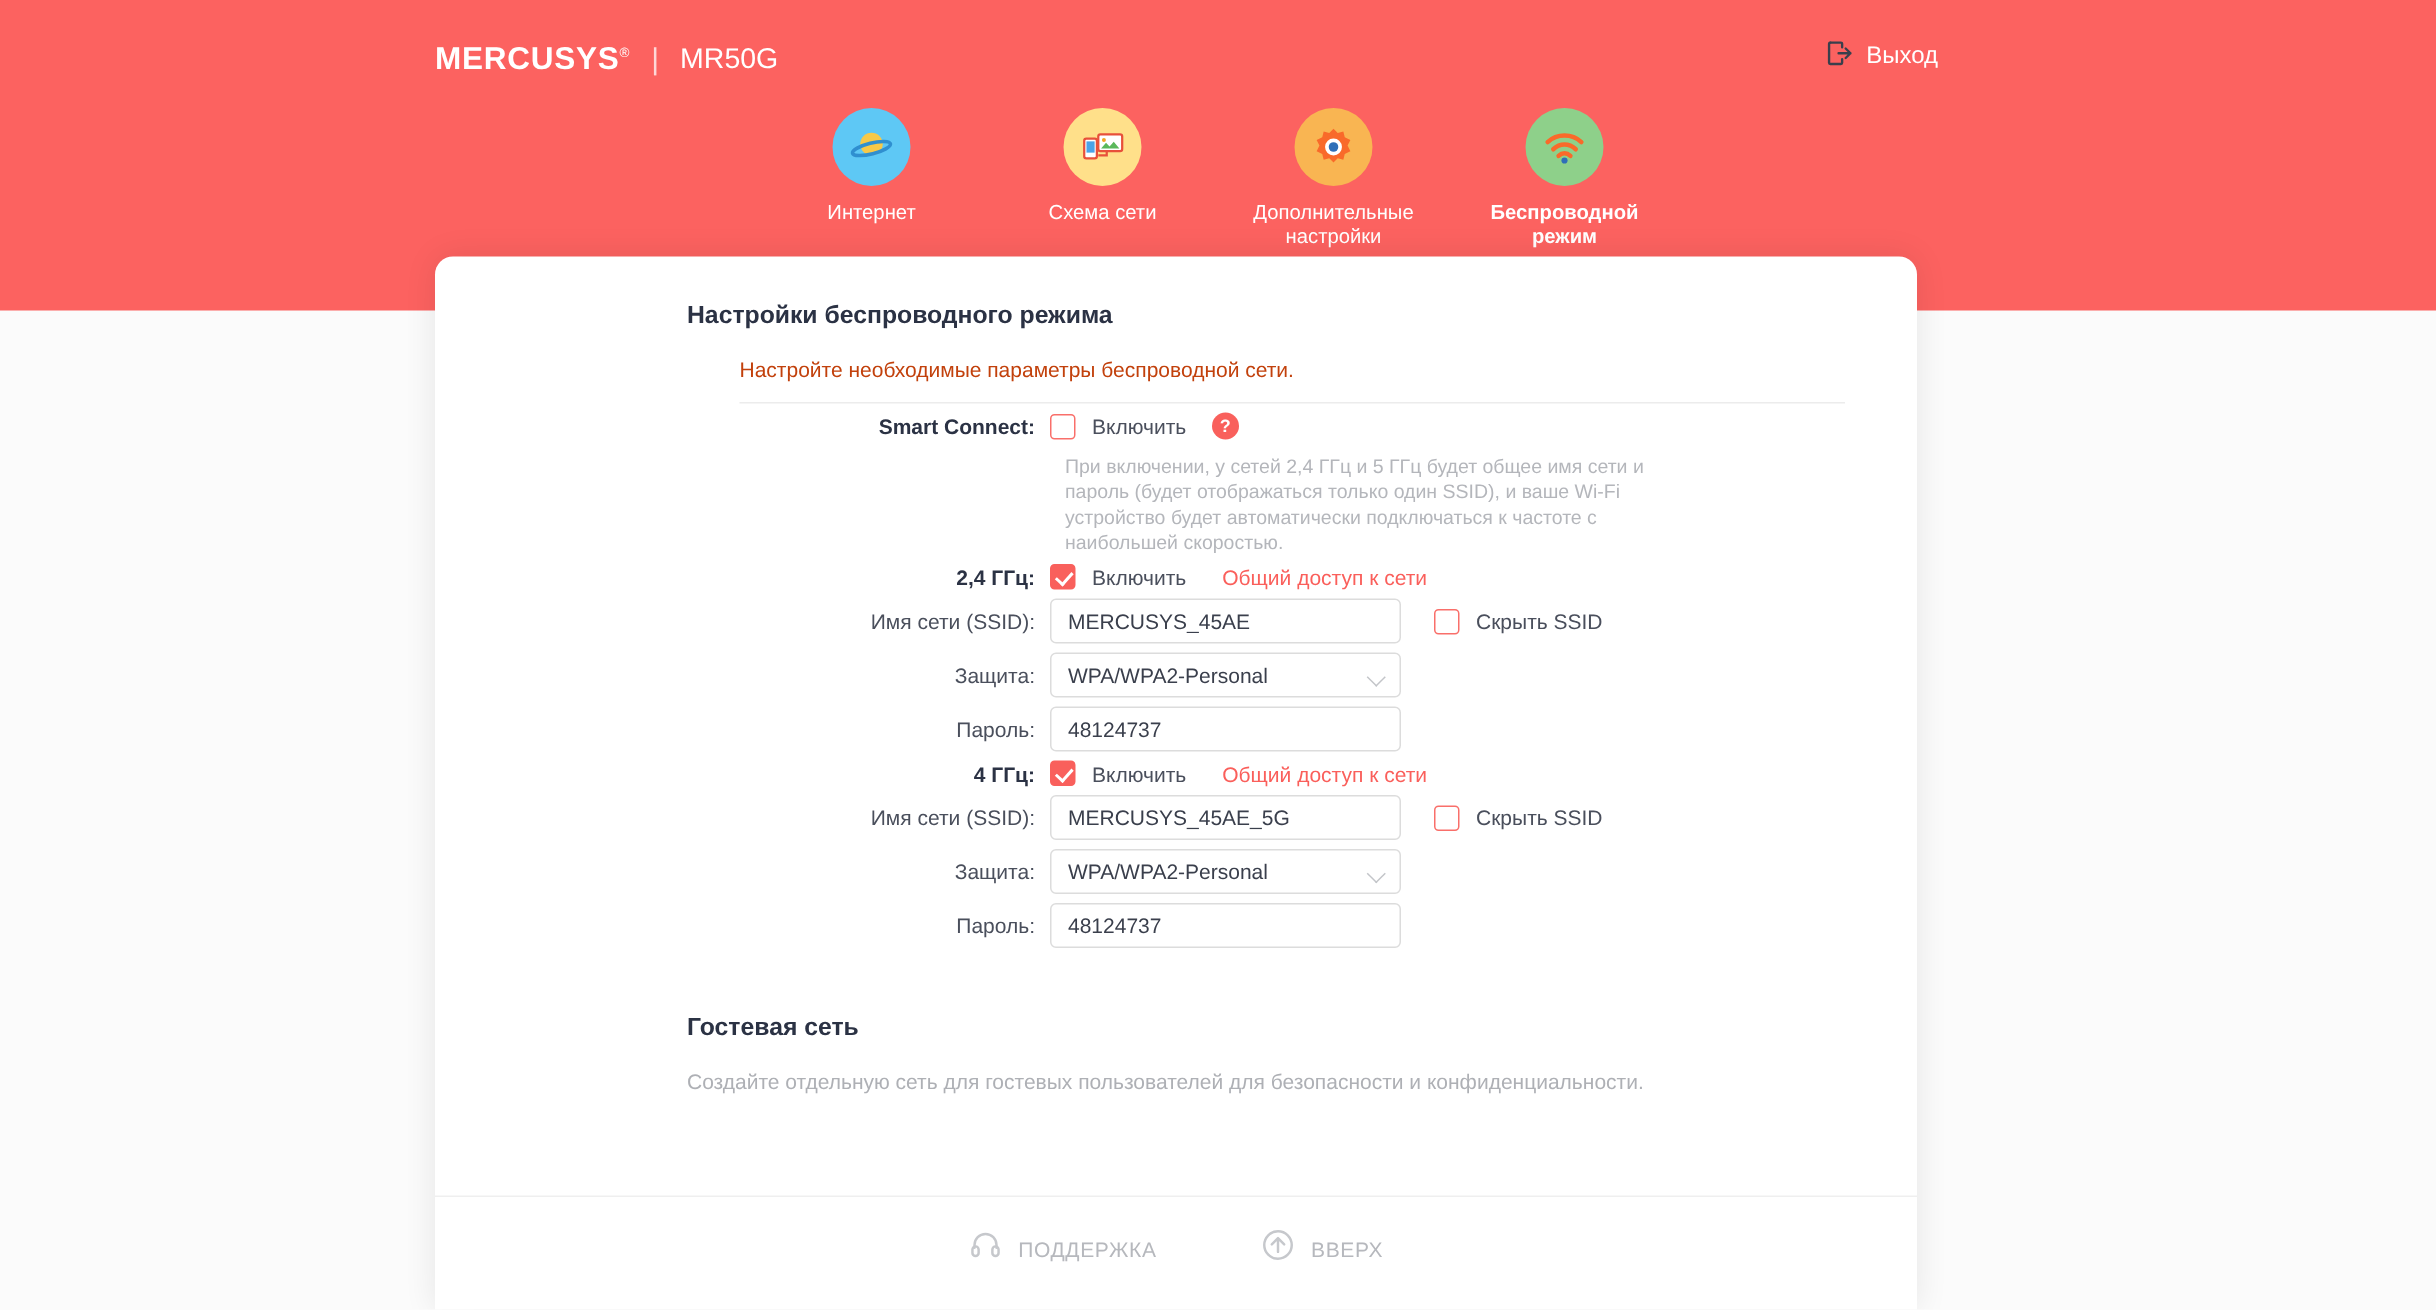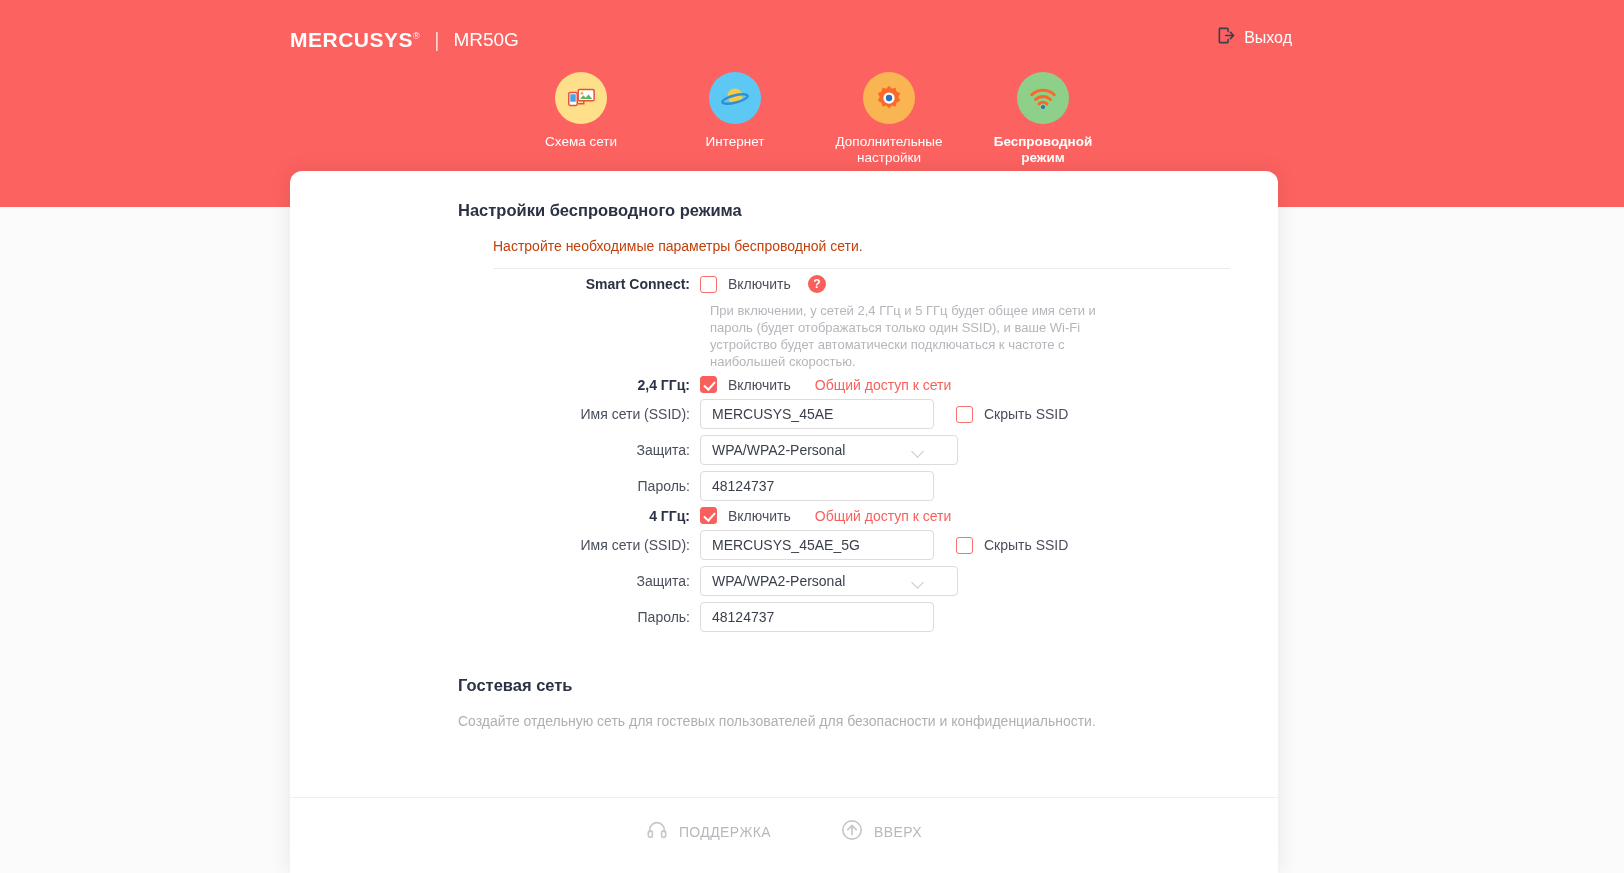--- a/index.html
+++ b/index.html
@@ -127,21 +127,21 @@
 
   
   .inp {
     width: 234px; height: 30px; border: 1px solid #dcdcdc;
     border-radius: 4px; background: #fff;
     font-size: 14px; color: #3a3f4c; padding: 0 11px;
     font-family: "Liberation Sans", sans-serif;
     outline: none;
   }
   .sel-wrap { position: relative; width: 234px; }
-  .sel-wrap .inp { width: 258px; padding-right: 28px; }
+  .sel-wrap .inp { width: 234px; padding-right: 28px; }
   .chev {
     position: absolute; right: 12px; top: 12px;
     width: 9px; height: 9px;
     border-right: 1.8px solid #c3c5c9; border-bottom: 1.8px solid #c3c5c9;
     transform: rotate(45deg); pointer-events: none;
   }
   .side-cb { display: flex; align-items: center; margin-left: 22px; }
 
   .guest-block { margin-top: 44px; }
   .guest-title {
@@ -177,46 +177,46 @@
         <svg width="19" height="19" viewBox="0 0 24 24" fill="none">
           <path d="M4 3h9a1 1 0 011 1v3" stroke="#3a3f4c" stroke-width="2" stroke-linecap="round"></path>
           <path d="M14 17v3a1 1 0 01-1 1H4a1 1 0 01-1-1V4a1 1 0 011-1" stroke="#3a3f4c" stroke-width="2" stroke-linecap="round"></path>
           <path d="M11 12h10M17 8l4 4-4 4" stroke="#3a3f4c" stroke-width="2" stroke-linecap="round" stroke-linejoin="round"></path>
         </svg>
       </span>
       <span class="logout-label">Выход</span>
     </div>
 
     <div class="nav">
+
+      <div class="nav-item">
+        <div class="nav-circle" style="background:#5ec8f5">
+          <svg width="32" height="32" viewBox="0 0 32 32">
+            <circle cx="16" cy="14" r="7.5" fill="#f7c948"></circle>
+            <ellipse cx="16" cy="17" rx="13" ry="3.6" fill="none" stroke="#2f8fd0" stroke-width="2.4" transform="rotate(-14 16 17)"></ellipse>
+          </svg>
+        </div>
+        <div class="nav-label">Интернет</div>
+      </div>
 
       <div class="nav-item">
         <div class="nav-circle" style="background:#ffe08a">
           <svg width="30" height="30" viewBox="0 0 32 32">
             <rect x="13" y="7" width="17" height="12" rx="1.5" fill="#ffffff" stroke="#e8503a" stroke-width="1.6"></rect>
             <path d="M15 17l3.5-4 2.5 2.6 3-3.4 4 4.8H15z" fill="#5bb85b"></path>
             <circle cx="17" cy="11" r="1.4" fill="#f5a623"></circle>
             <path d="M19 19v3h-6" stroke="#e8503a" stroke-width="1.6" fill="none"></path>
             <rect x="3" y="10" width="9" height="14" rx="1.5" fill="#ffffff" stroke="#e8503a" stroke-width="1.6"></rect>
             <rect x="4.6" y="12" width="5.8" height="8" fill="#4aa3e8"></rect>
           </svg>
         </div>
         <div class="nav-label">Схема сети</div>
       </div>
 
       <div class="nav-item">
-        <div class="nav-circle" style="background:#5ec8f5">
-          <svg width="32" height="32" viewBox="0 0 32 32">
-            <circle cx="16" cy="14" r="7.5" fill="#f7c948"></circle>
-            <ellipse cx="16" cy="17" rx="13" ry="3.6" fill="none" stroke="#2f8fd0" stroke-width="2.4" transform="rotate(-14 16 17)"></ellipse>
-          </svg>
-        </div>
-        <div class="nav-label">Интернет</div>
-      </div>
-
-      <div class="nav-item">
         <div class="nav-circle" style="background:#f9b552">
           <svg width="30" height="30" viewBox="0 0 32 32">
             <path d="M16 3l3 3 4-1 1 4 4 2-2 4 2 4-4 2-1 4-4-1-3 3-3-3-4 1-1-4-4-2 2-4-2-4 4-2 1-4 4 1z" fill="#f96a2a"></path>
             <circle cx="16" cy="16" r="6" fill="#ffffff"></circle>
             <circle cx="16" cy="16" r="3.4" fill="#2f6fb8"></circle>
           </svg>
         </div>
         <div class="nav-label">Дополнительные настройки</div>
       </div>
 

